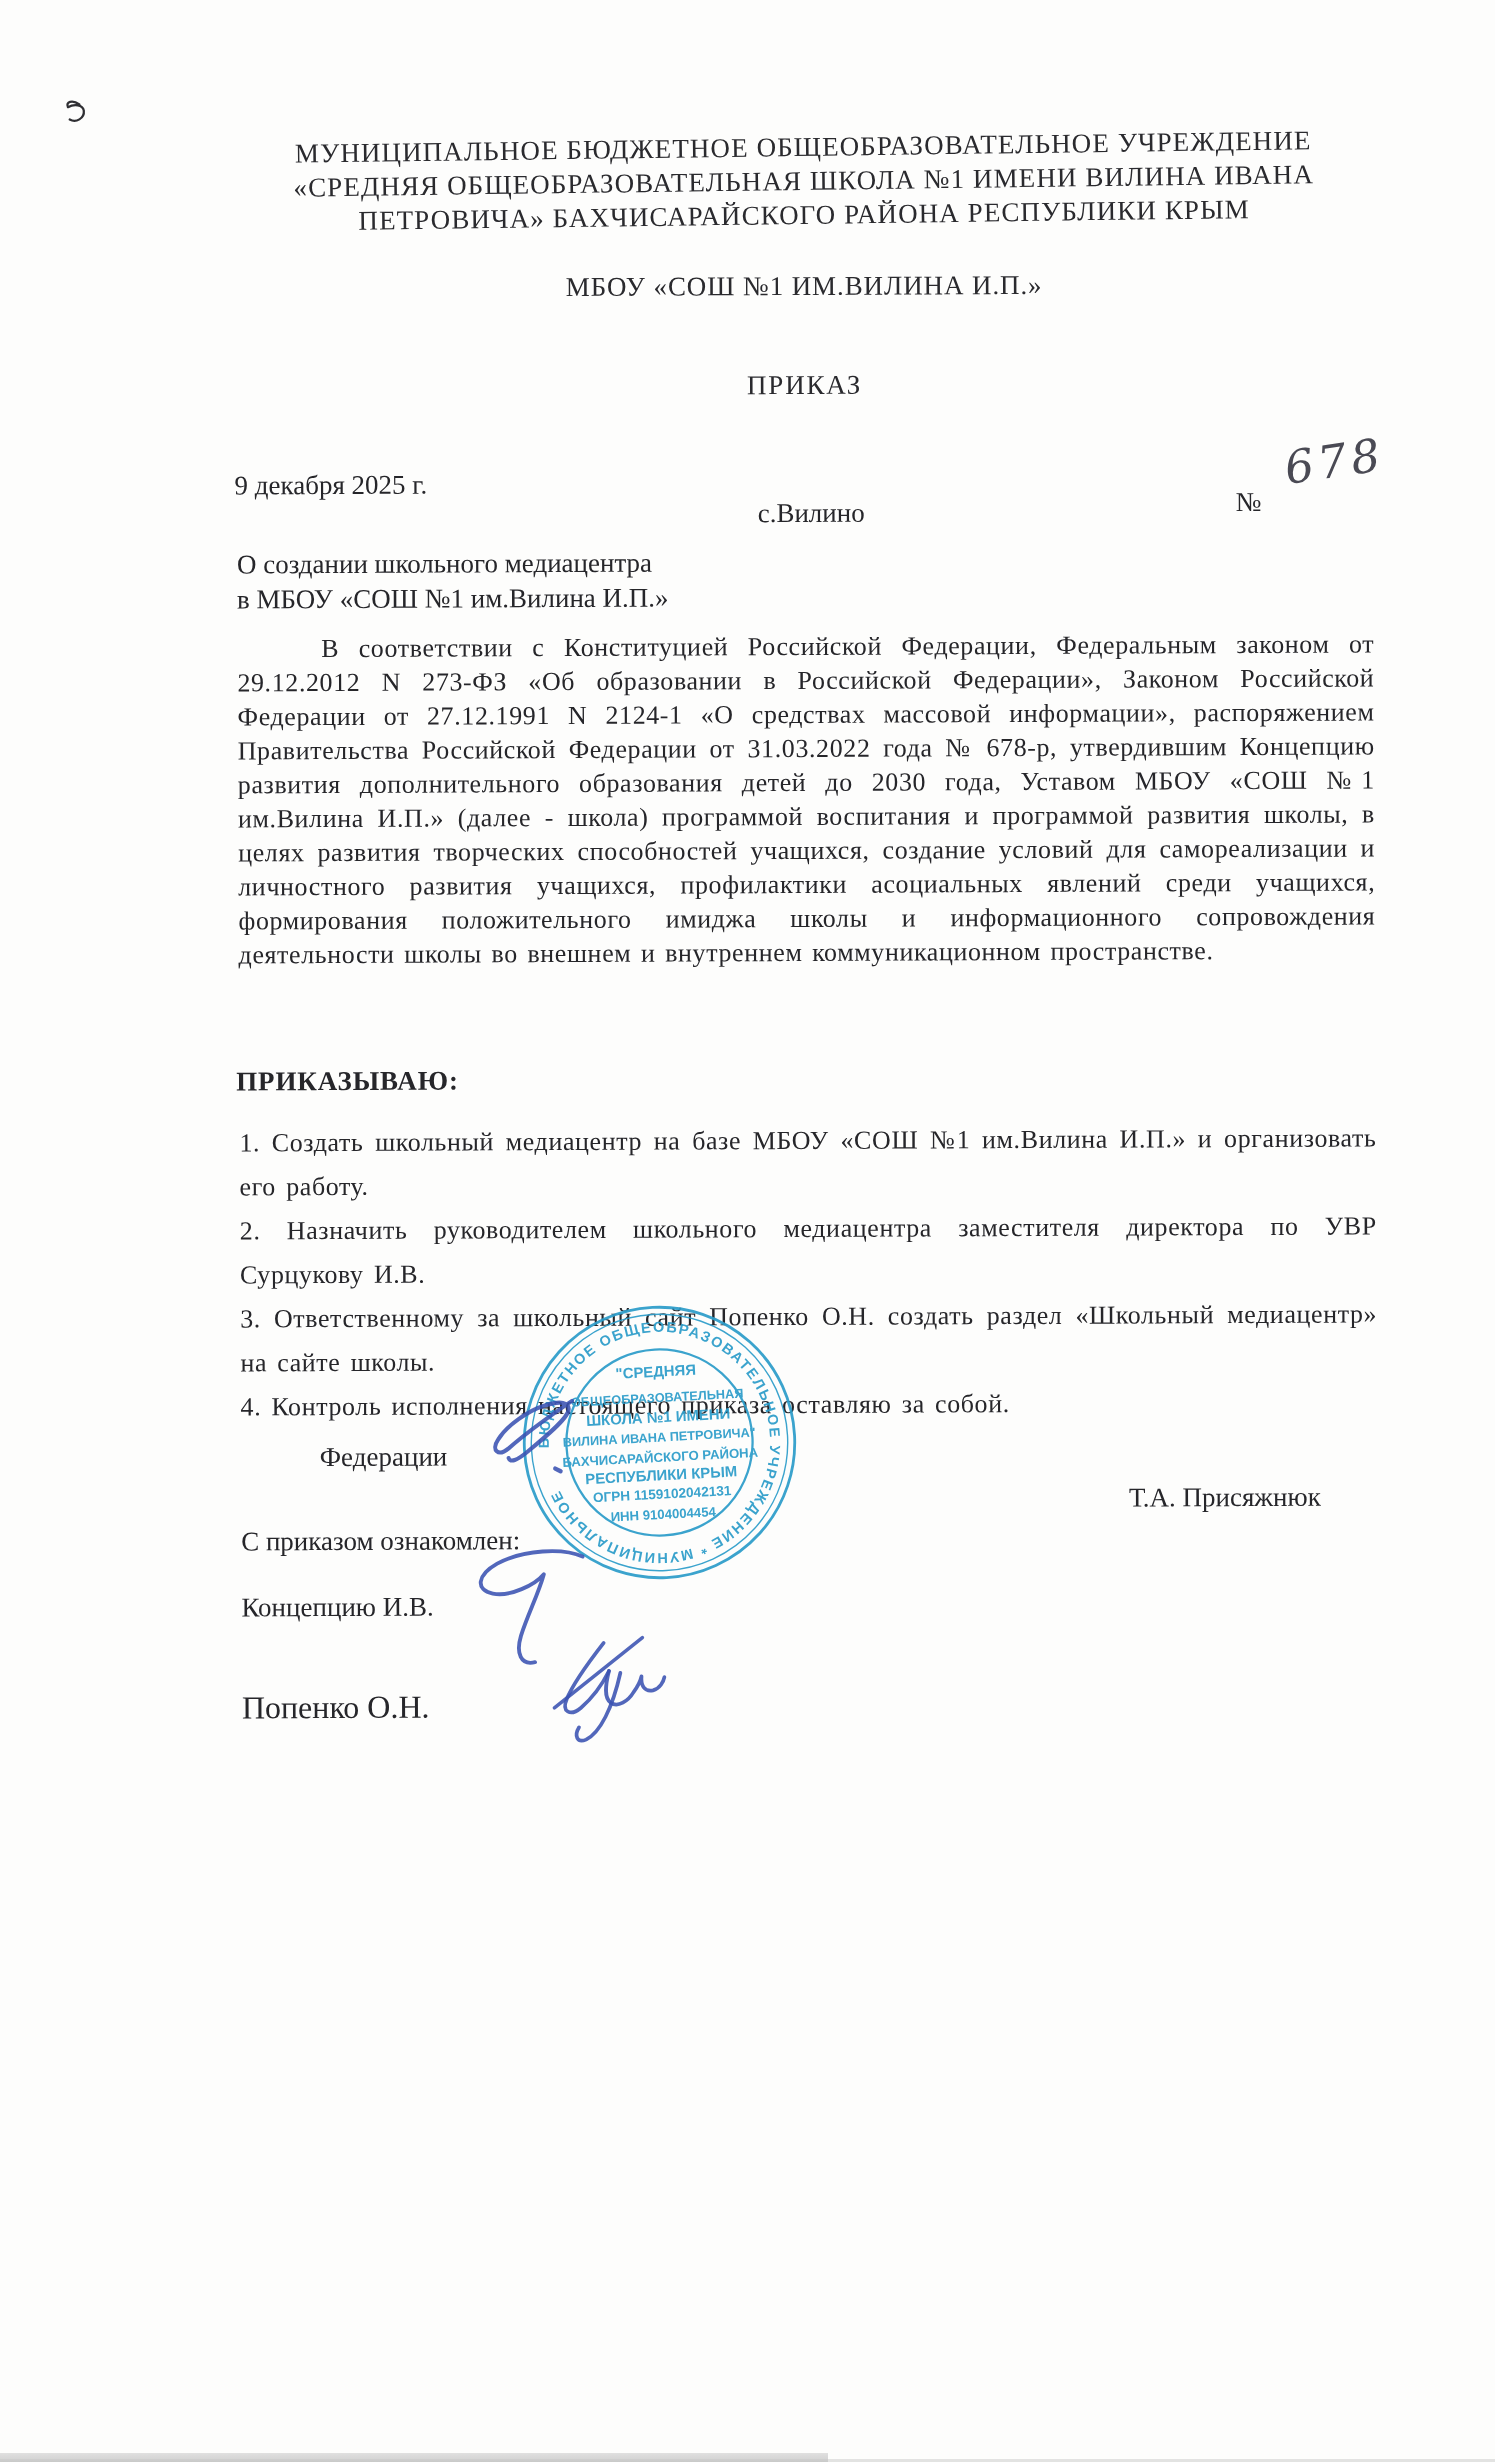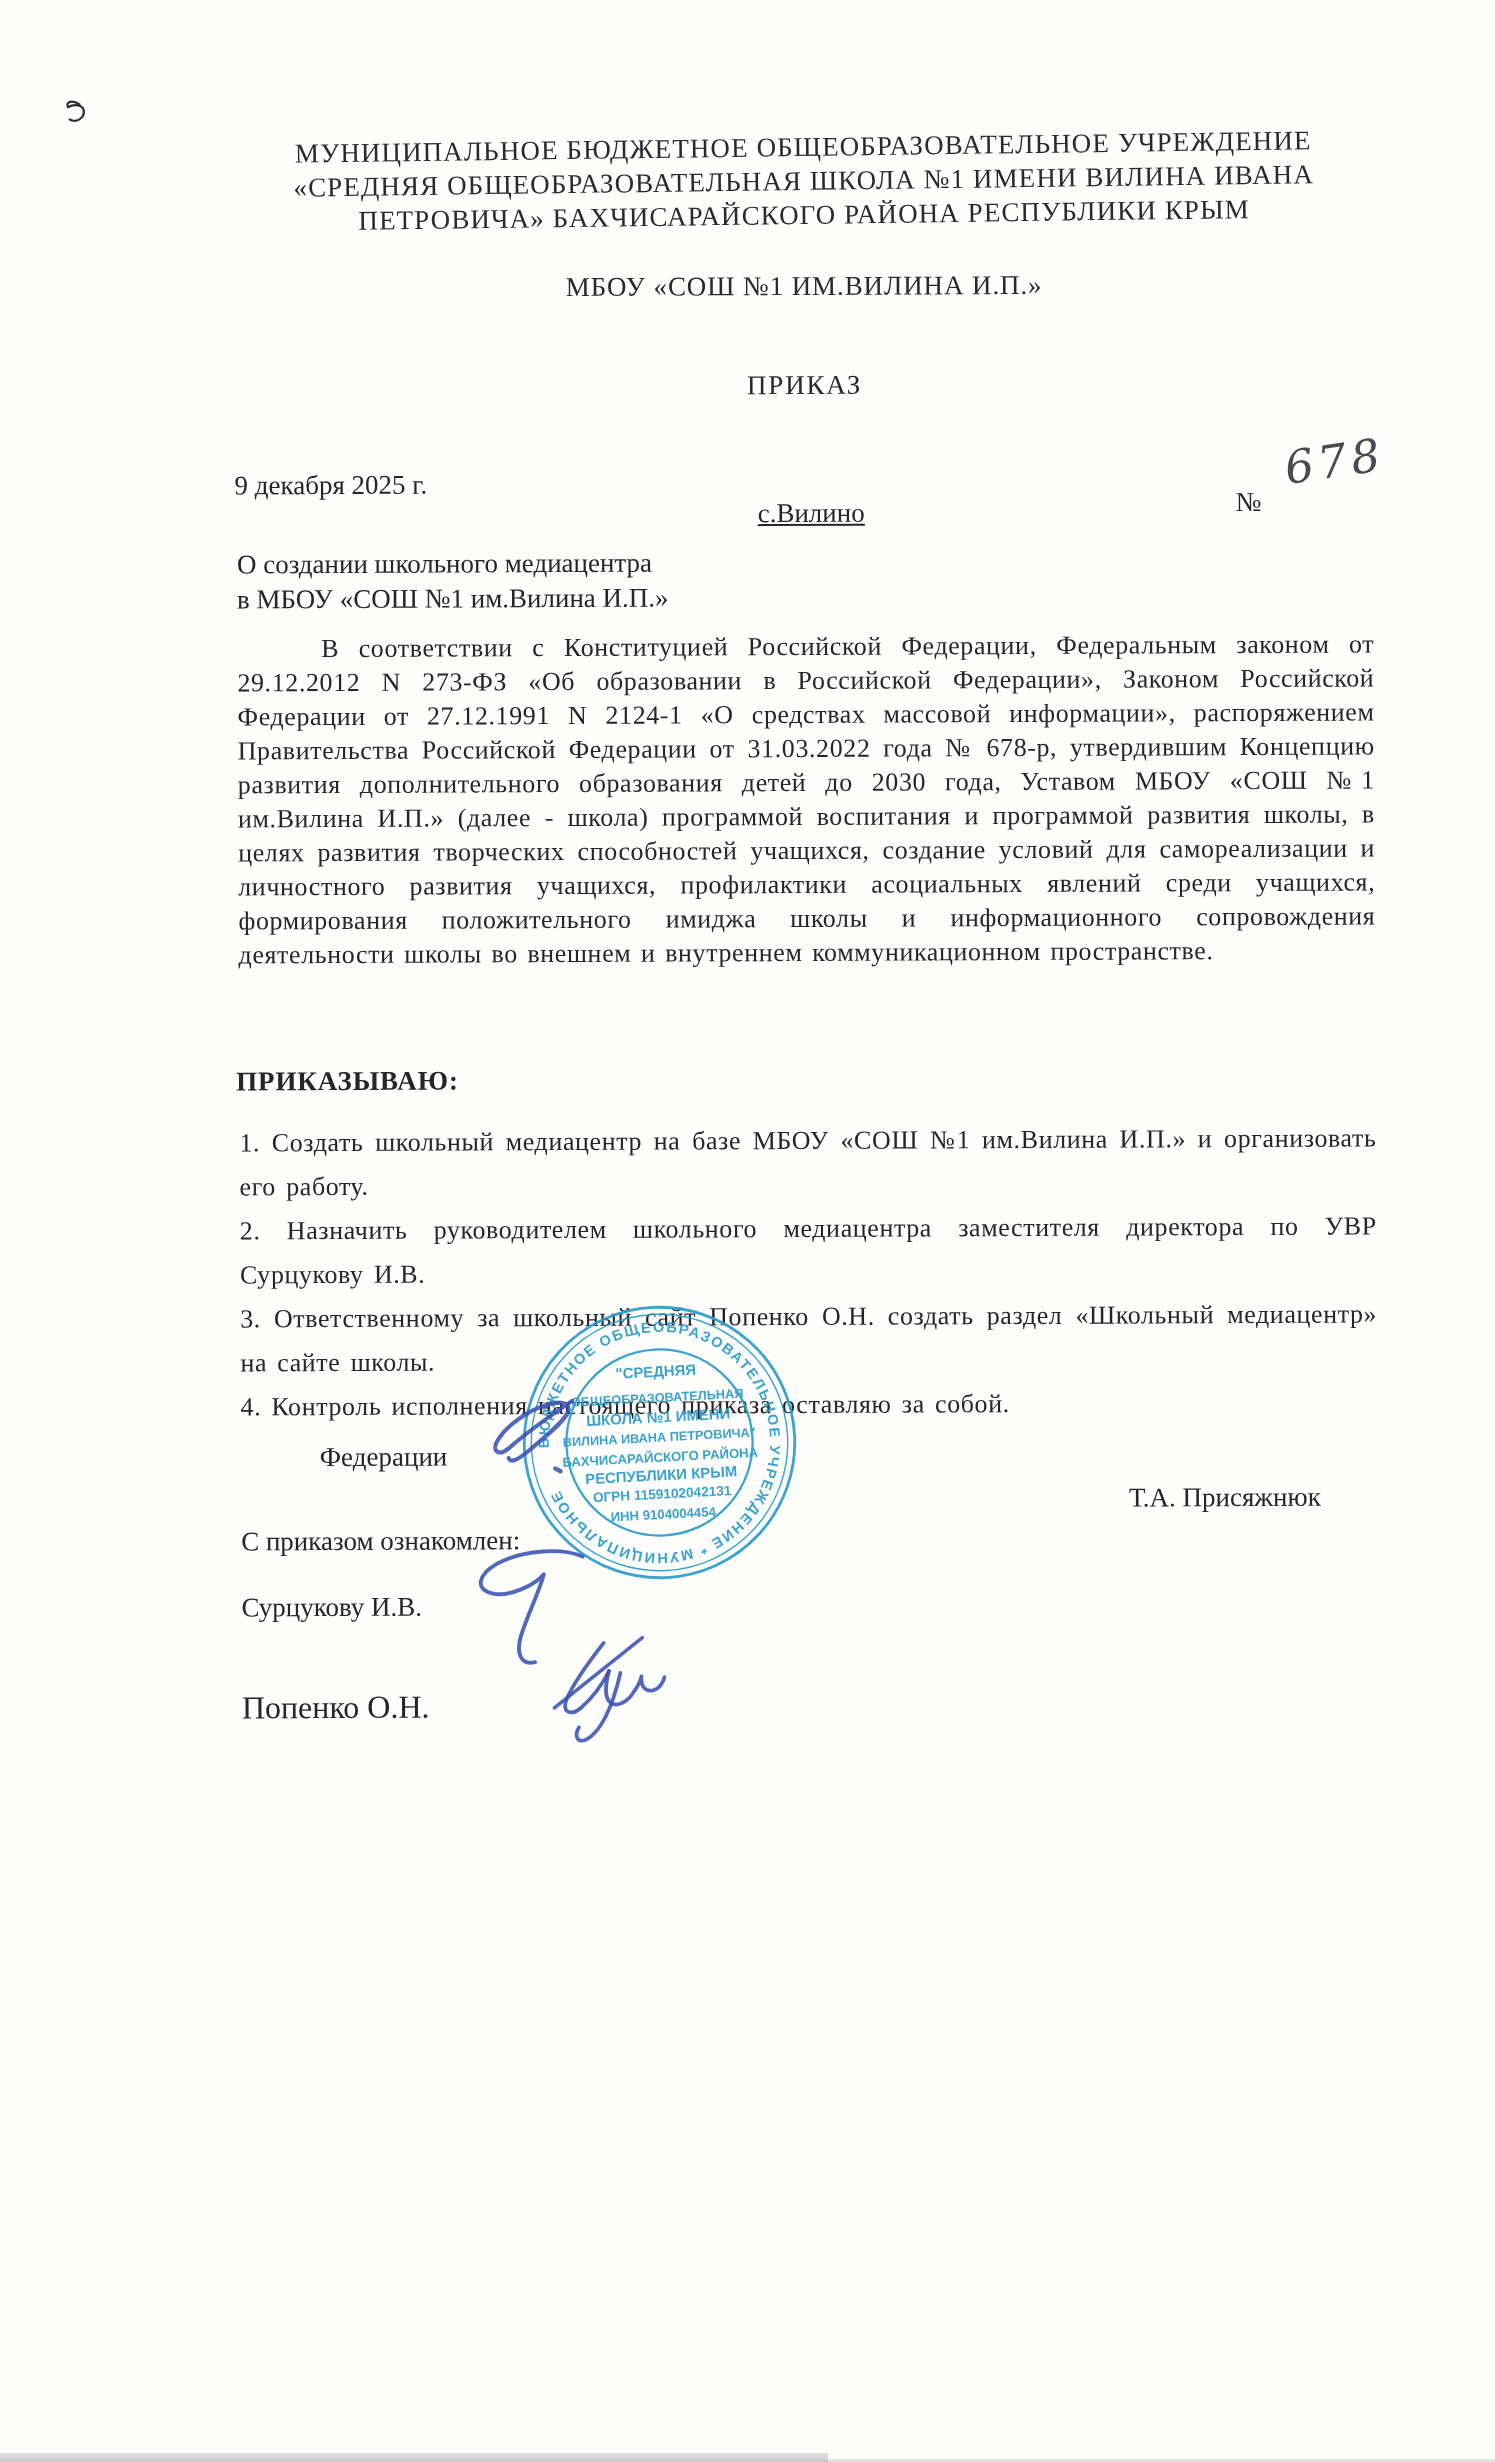--- a/index.html
+++ b/index.html
@@ -19,21 +19,21 @@
   }
   .org-short{
     position:absolute;left:239px;top:271px;width:1137px;
     text-align:center;font-size:27px;letter-spacing:0.9px;color:#2a2a2e;
   }
   .doc-title{
     position:absolute;left:239px;top:370px;width:1137px;
     text-align:center;font-size:27px;letter-spacing:1.8px;color:#2a2a2e;
   }
   .order-date{position:absolute;left:237px;top:468px;font-size:27px;}
-  .order-place{position:absolute;left:760px;top:498px;font-size:27px;text-decoration:underline;}
+  .order-place{position:absolute;left:760px;top:498px;font-size:27px;}
   .number-sign{position:absolute;left:1238px;top:489px;font-size:27px;}
   .number-hand{position:absolute;left:1286px;top:440px;width:123px;height:70px;}
 
   .subject{position:absolute;left:239px;top:545px;font-size:27px;line-height:35px;}
 
   .preamble{
     position:absolute;left:239px;top:630px;width:1137px;margin:0;
     font-size:26px;line-height:34px;text-align:justify;text-indent:84px;
     letter-spacing:0.6px;word-spacing:2.6px;
   }
@@ -108,21 +108,21 @@
       <p>1. Создать школьный медиацентр  на базе  МБОУ «СОШ №1 им.Вилина И.П.» и организовать его работу.</p>
       <p>2. Назначить руководителем школьного медиацентра заместителя директора по УВР Сурцукову И.В.</p>
       <p>3. Ответственному за  школьный  сайт Попенко О.Н.  создать раздел «Школьный медиацентр» на сайте школы.</p>
       <p>4. Контроль исполнения настоящего приказа оставляю за собой.</p>
     </div>
 
     <div class="director-label">Федерации</div>
     <div class="director-name">Т.А. Присяжнюк</div>
 
     <div class="ack-label">С приказом ознакомлен:</div>
-    <div class="ack-name-1">Сурцукову И.В.</div>
+    <div class="ack-name-1">Концепцию И.В.</div>
     <div class="ack-name-2">Попенко О.Н.</div>
 
   </div>
 
   <svg class="stamp" viewBox="0 0 324 320">
     <g transform="rotate(-3 162 160)">
       <circle cx="162" cy="160" r="154" fill="none" stroke="#2d9dca" stroke-width="3.2"></circle>
       <circle cx="162" cy="160" r="146" fill="none" stroke="#2d9dca" stroke-width="1.6"></circle>
       <circle cx="162" cy="160" r="106" fill="none" stroke="#2d9dca" stroke-width="2.6"></circle>
       <path id="ringPath" d="M 36,160 a 126,126 0 1 1 252,0 a 126,126 0 1 1 -252,0" fill="none" stroke="none"></path>

